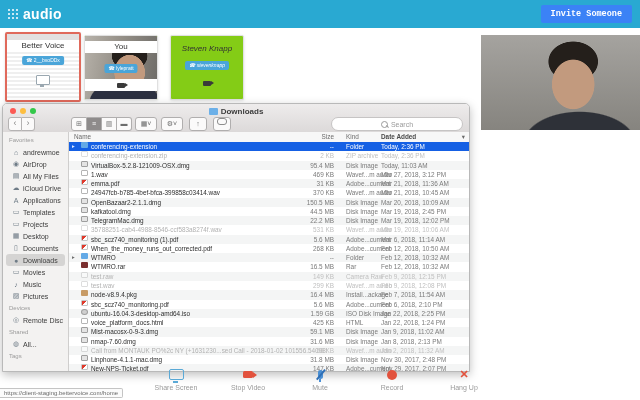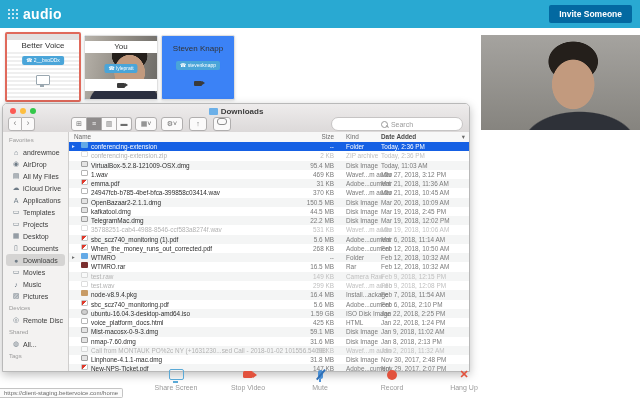--- a/index.html
+++ b/index.html
@@ -8,29 +8,29 @@
 
   
   .appbar{position:absolute;left:0;top:0;width:640px;height:28px;background:#29a9d2;
     display:flex;align-items:center;justify-content:space-between;padding:0 8px;box-sizing:border-box;}
   .logo{display:flex;align-items:center;gap:4px;color:#fff;}
   .logo-dots{display:grid;grid-template-columns:repeat(3,3px);grid-auto-rows:3px;gap:1px;}
   .logo-dots i{width:2.4px;height:2.4px;background:#fff;border-radius:50%;}
   .logo-text{font-size:14px;font-weight:700;letter-spacing:.3px;color:#fff;}
   .appbar-buttons{display:flex;gap:8px;}
   .btn{font-size:8.5px;color:#fff;padding:4px 10px;border-radius:2px;cursor:pointer;font-weight:700;}
-  .btn-invite{background:#0369a1;}
+  .btn-invite{background:#3b82f6;font-family:Liberation Mono, monospace;}
   .btn-voip{background:#7a5ba9;}
 
   
-  .card{position:absolute;background:#3b82f6;border:1px solid #e0e0e0;border-radius:2px;
+  .card{position:absolute;background:#84cc16;border:1px solid #e0e0e0;border-radius:2px;
     box-shadow:0 1px 3px rgba(0,0,0,.12);overflow:hidden;}
   .card-0{left:5px;top:32px;width:72px;height:66px;border:2px solid #e0695b;}
   .card-1{left:84px;top:35px;width:72px;height:63px;}
-  .card-2{left:161px;top:35px;width:72px;height:63px;}
+  .card-2{left:170px;top:35px;width:72px;height:63px;font-style:italic;}
   .card-bg-screen{position:absolute;inset:0;
     background:repeating-linear-gradient(180deg,#ffffff 0 2px,#efefef 2px 4px);}
   .card-bg-screen::before{content:"";position:absolute;left:0;right:0;top:0;height:7px;background:#e2e0e0;border-bottom:1px solid #c9c9c9;}
   .card-bg-screen::after{content:"";position:absolute;left:8px;right:2px;top:11px;height:2px;background:#3a78e0;}
   .card-bg-video{position:absolute;inset:0;background:
     radial-gradient(ellipse 26px 30px at 62% 58%, #c29a7e 58%, rgba(0,0,0,0) 60%),
     radial-gradient(ellipse 30px 24px at 62% 32%, #241f1b 58%, rgba(0,0,0,0) 60%),
     radial-gradient(ellipse 60px 42px at 55% 108%, #2c3040 58%, rgba(0,0,0,0) 60%),
     linear-gradient(100deg,#b7b2aa 0%,#948f87 45%,#6c6a66 100%);}
   .card-title{position:absolute;left:0;right:0;height:12px;background:#fff;

